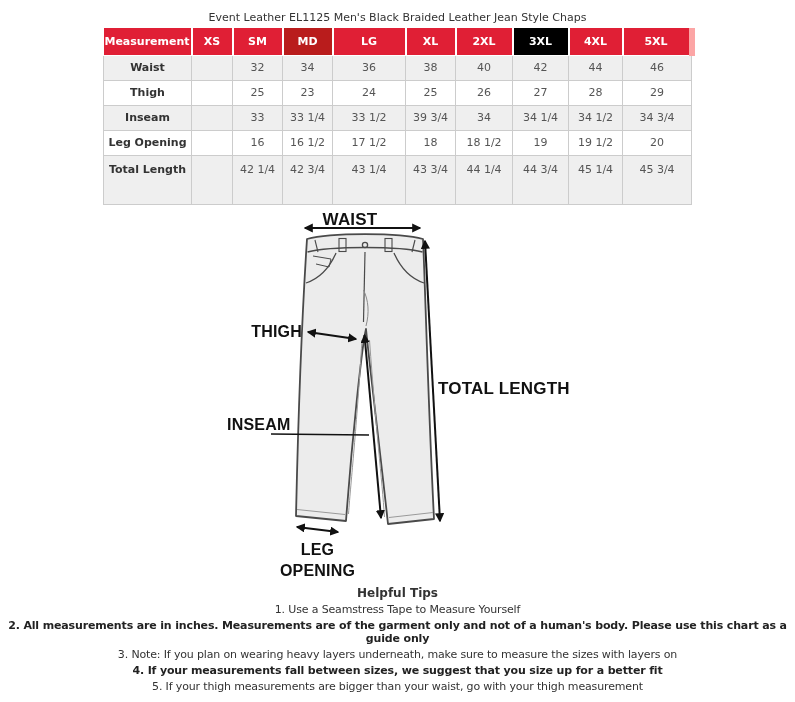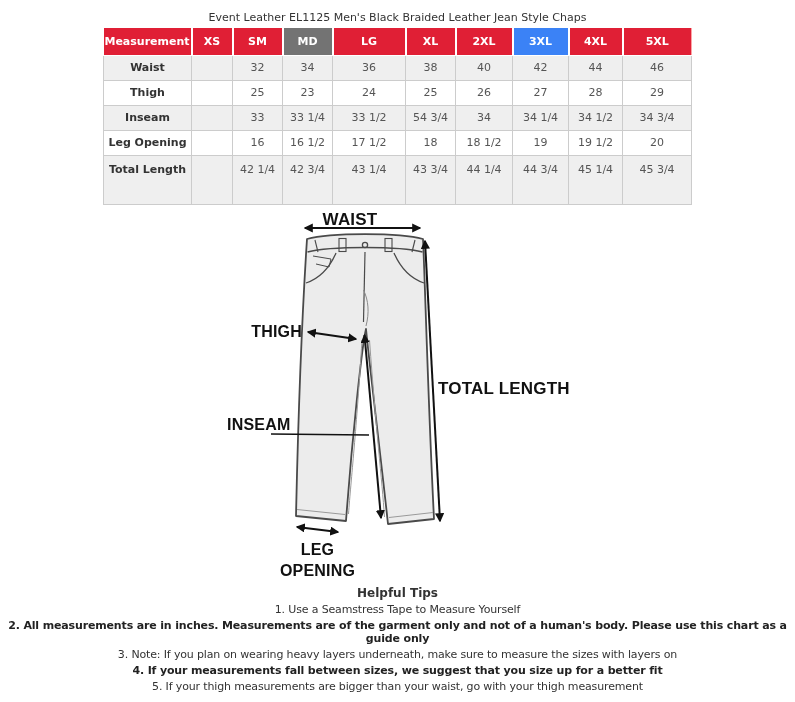--- a/index.html
+++ b/index.html
@@ -15,21 +15,21 @@
   }
   
   .chart-table {
     position:absolute; left:103px; top:28px; width:588px;
     border-collapse:collapse; table-layout:fixed; font-size:11px;
   }
   .chart-table th {
     height:27px; color:#fff; font-weight:700; text-align:center;
     border-right:2px solid #fff; border-bottom:1px solid #fff;
   }
-  .chart-table th:last-child { border-right:1px solid #fca5a5; }
+  .chart-table th:last-child { border-right:6px solid #fca5a5; }
   .chart-table td {
     height:25px; text-align:center; vertical-align:middle;
     border:1px solid #ccc; color:#555;
   }
   .chart-table td.rowlabel { font-weight:700; color:#333; }
   .chart-table tr.alt td { background:#efefef; }
   .chart-table tr.plain td { background:#ffffff; }
   .chart-table tr.tall td { height:49px; vertical-align:top; padding-top:7px; }
   
   #diagram-svg { position:absolute; left:215px; top:200px; }
@@ -69,25 +69,25 @@
         <col style="width:57px">
         <col style="width:56px">
       <col style="width:54px">
         <col style="width:69px">
     </colgroup>
     <thead>
       <tr style="background:#E01F35">
         <th style="background:#E01F35">Measurement</th>
         <th style="background:#E01F35">XS</th>
         <th style="background:#E01F35">SM</th>
-        <th style="background:#737373">MD</th>
+        <th style="background:#b91c1c">MD</th>
         <th style="background:#E01F35">LG</th>
         <th style="background:#E01F35">XL</th>
         <th style="background:#E01F35">2XL</th>
-        <th style="background:#3b82f6">3XL</th>
+        <th style="background:#000000">3XL</th>
         <th style="background:#E01F35">4XL</th>
         <th style="background:#E01F35">5XL</th>
       </tr>
     </thead>
     <tbody>
       <tr class="alt">
         <td class="rowlabel">Waist</td>
         <td></td>
         <td>32</td>
         <td>34</td>
@@ -109,21 +109,21 @@
         <td>27</td>
         <td>28</td>
         <td>29</td>
       </tr>
       <tr class="alt">
         <td class="rowlabel">Inseam</td>
         <td></td>
         <td>33</td>
         <td>33 1/4</td>
         <td>33 1/2</td>
-        <td>54 3/4</td>
+        <td>39 3/4</td>
         <td>34</td>
         <td>34 1/4</td>
         <td>34 1/2</td>
         <td>34 3/4</td>
       </tr>
       <tr class="plain">
         <td class="rowlabel">Leg Opening</td>
         <td></td>
         <td>16</td>
         <td>16 1/2</td>

